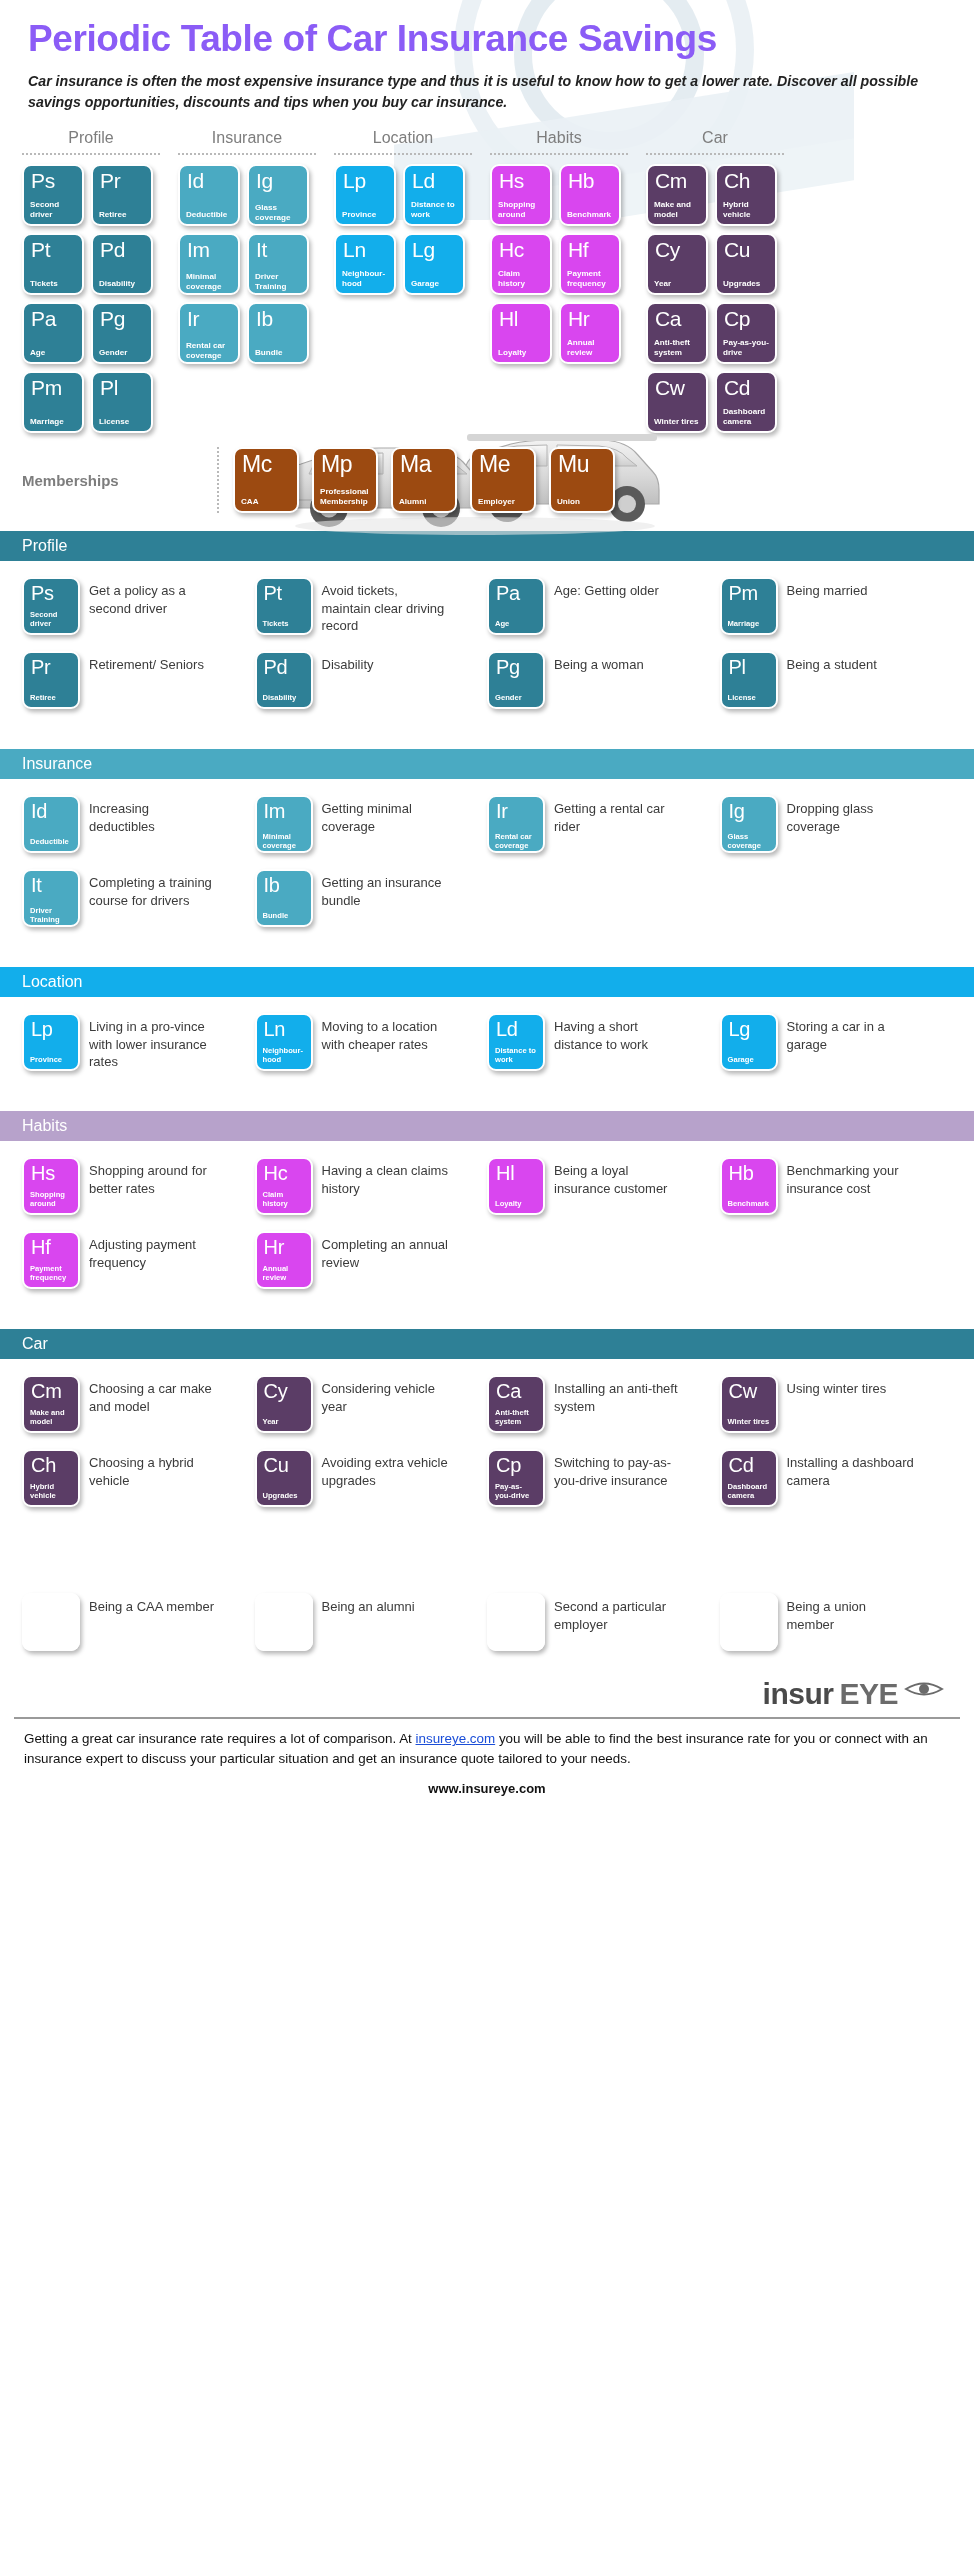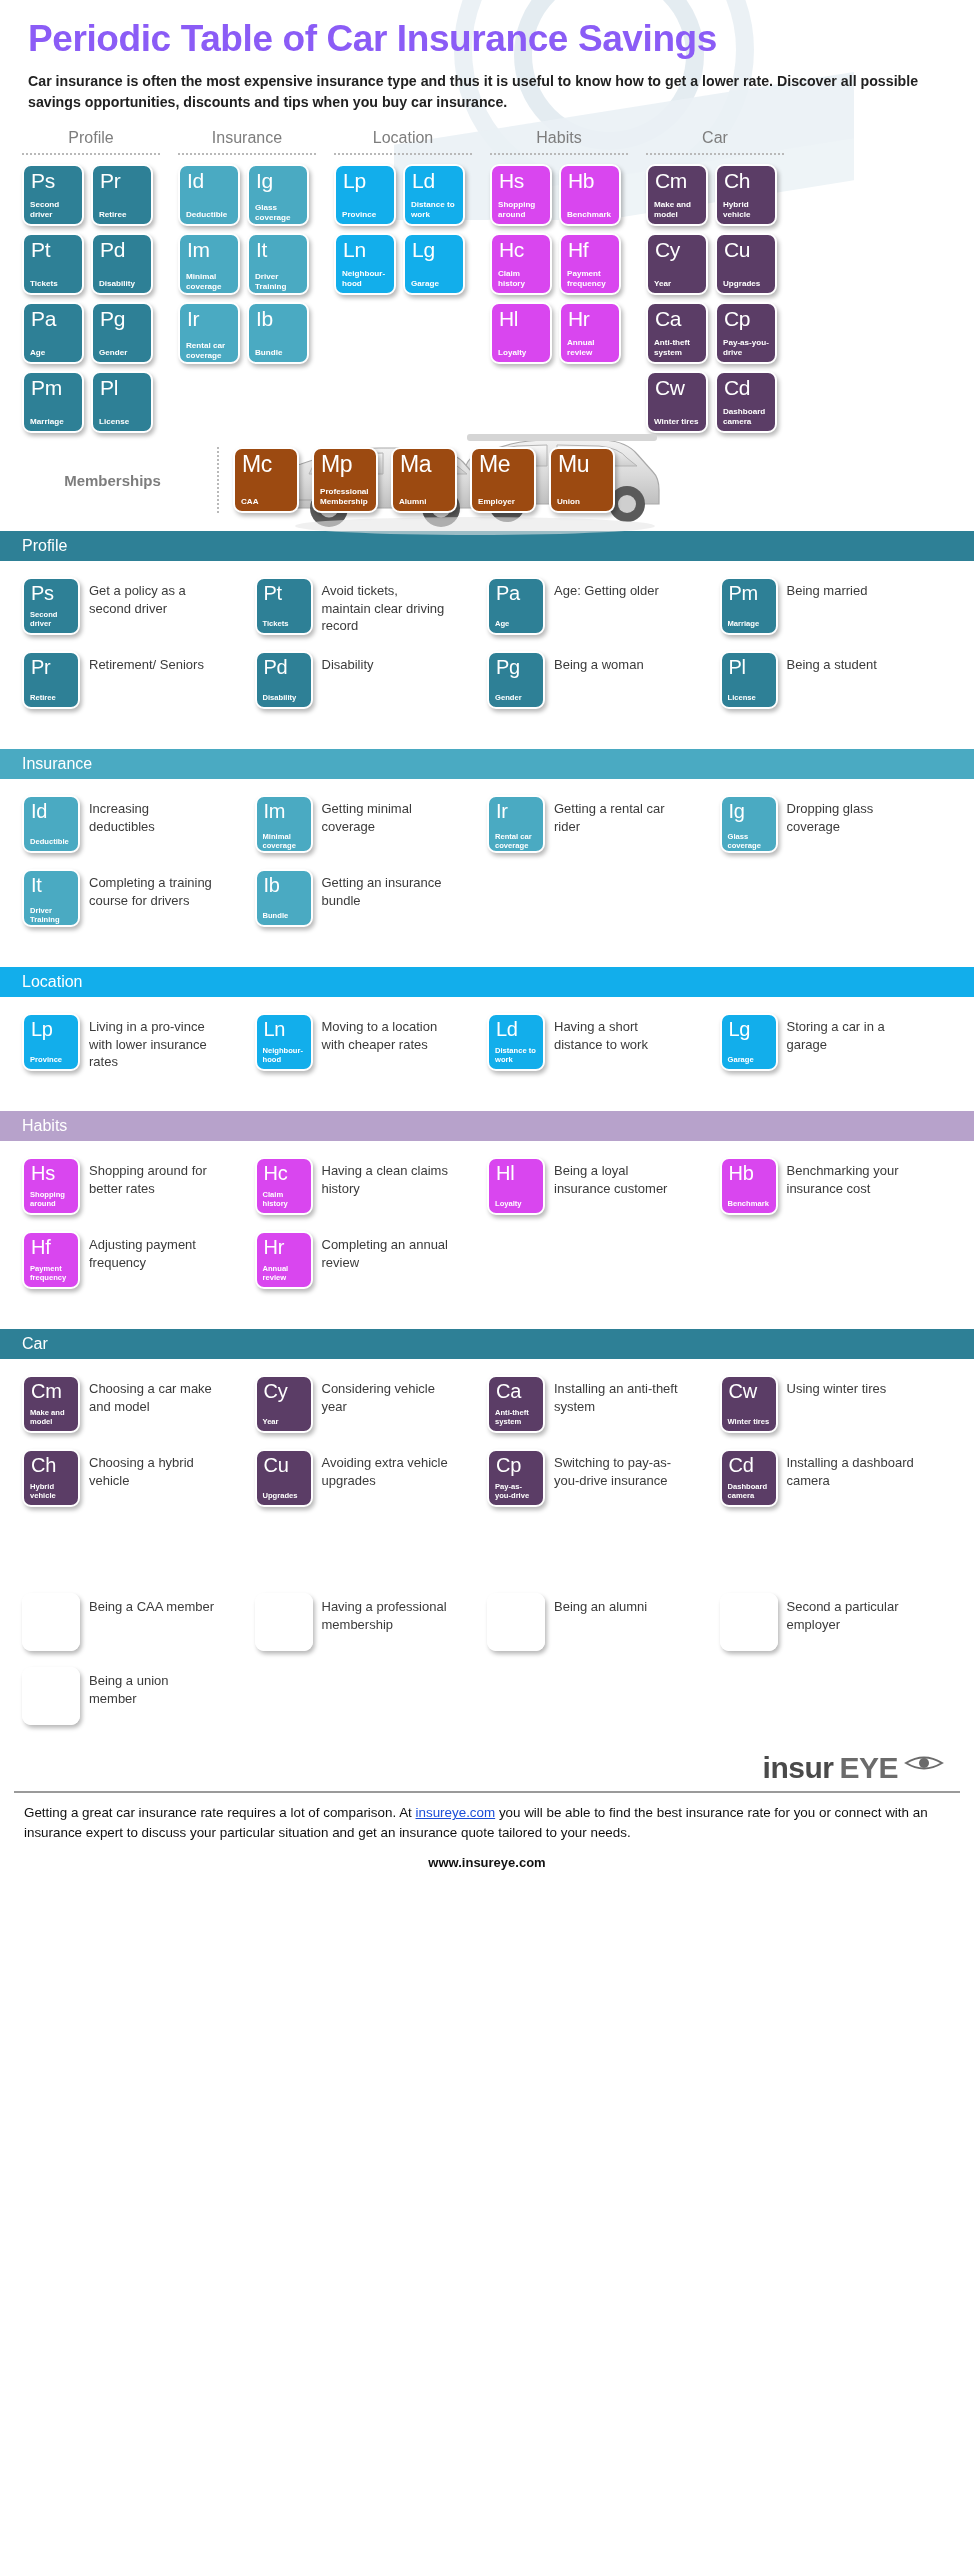--- a/index.html
+++ b/index.html
@@ -18,21 +18,21 @@
   .wm1 { width:300px; height:300px; top:-90px; left:60px; }
   .wm2 { width:190px; height:190px; top:-30px; left:120px; border-color:#dfe9ef; }
   .wm-sweep { position:absolute; top:120px; left:-40px; width:520px; height:90px;
               background:#eaf1f5; transform:skewY(-9deg); opacity:.9; }
   .wm-sweep2 { position:absolute; top:165px; left:140px; width:430px; height:42px;
               background:#eef4f7; transform:skewY(-9deg); }
 
   
   .header { position:relative; padding:18px 28px 0 28px; }
   .title { font-size:37px; line-height:1.12; font-weight:bold; color:#8b5cf6; margin:0 0 12px 0; letter-spacing:-0.4px; }
-  .intro { font-size:14.2px; line-height:1.48; color:#222; max-width:910px; margin:0; font-weight:bold; }
+  .intro { font-size:14.2px; line-height:1.48; color:#222; max-width:910px; margin:0; font-weight:bold;font-style:italic; }
 
   
   .ptable { position:relative; margin:16px 0 0 0; padding:0 22px; }
   .cat-row { display:flex; gap:18px; align-items:flex-start; }
   .cat-col { display:flex; flex-direction:column; }
   .cat-head { text-align:center; font-size:16px; color:#7d7d7d; padding-bottom:6px; }
   .cat-rule { border-top:2px dotted #b9b9b9; margin-bottom:9px; }
   .tile-grid { display:flex; flex-wrap:wrap; gap:7px; }
 
   .tile {
@@ -52,21 +52,21 @@
   .c-habits      { background:#d946ef; }
   .c-car         { background:#5b3d66; }
   .c-membership  { background:#9c4a11; }
 
   
   .carwrap { position:absolute; left:275px; top:275px; width:400px; height:140px; }
   .carsvg { width:100%; height:100%; }
 
   
   .memb { display:flex; align-items:center; margin:14px 0 0 0; padding:0 22px; }
-  .memb-label { width:195px; text-align:center; padding-right:14px; font-size:15px; font-weight:bold; color:#7d7d7d; }
+  .memb-label { width:195px; text-align:left; padding-right:14px; font-size:15px; font-weight:bold; color:#7d7d7d; }
   .memb-divider { border-left:2px dotted #b9b9b9; align-self:stretch; margin-right:14px; }
   .memb-tiles { display:flex; gap:13px; }
   .memb-tiles .tile { width:66px; height:66px; }
   .memb-tiles .tile .sym { font-size:23px; }
 
   
   .section { margin-top:18px; }
   .sec-bar { height:30px; display:flex; align-items:center; padding:0 22px; color:#fff; font-size:16px; }
   .sec-body { padding:16px 22px 6px 22px; }
   .sec-grid { display:flex; flex-wrap:wrap; }
@@ -604,27 +604,20 @@
         <div class="sec-grid">
           <div class="item">
             <div class="tile c-memberships">
               <div class="sym">Mc</div>
               <div class="nm">CAA</div>
             </div>
             <div class="desc">Being a CAA member</div>
           </div>
           <div class="item">
             <div class="tile c-memberships">
-              <div class="sym">Mp</div>
-              <div class="nm">Professional Membership</div>
-            </div>
-            <div class="desc">Having a professional membership</div>
-          </div>
-          <div class="item">
-            <div class="tile c-memberships">
               <div class="sym">Ma</div>
               <div class="nm">Alumni</div>
             </div>
             <div class="desc">Being an alumni</div>
           </div>
           <div class="item">
             <div class="tile c-memberships">
               <div class="sym">Me</div>
               <div class="nm">Employer</div>
             </div>

